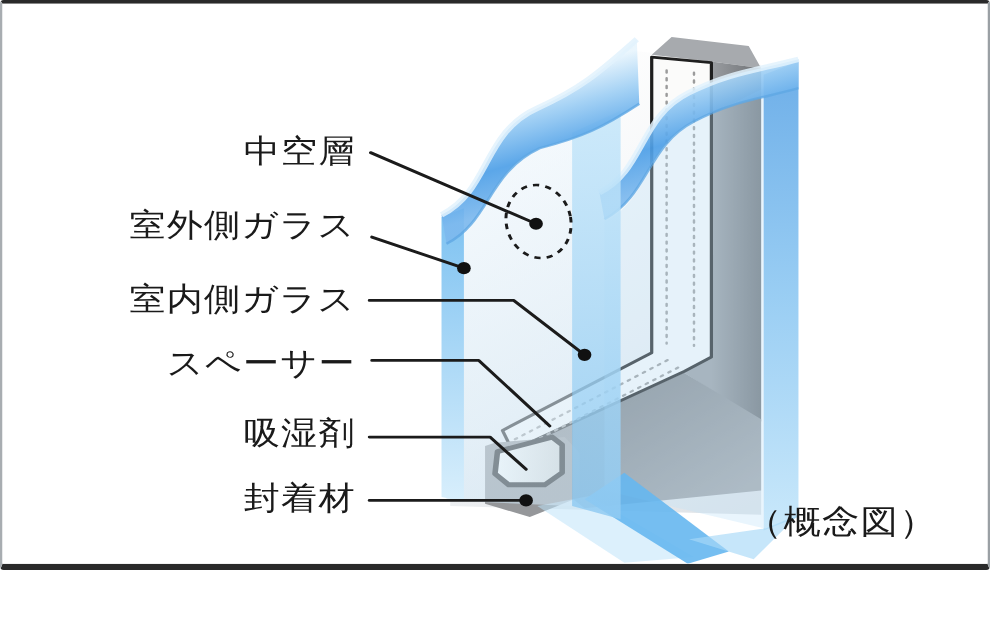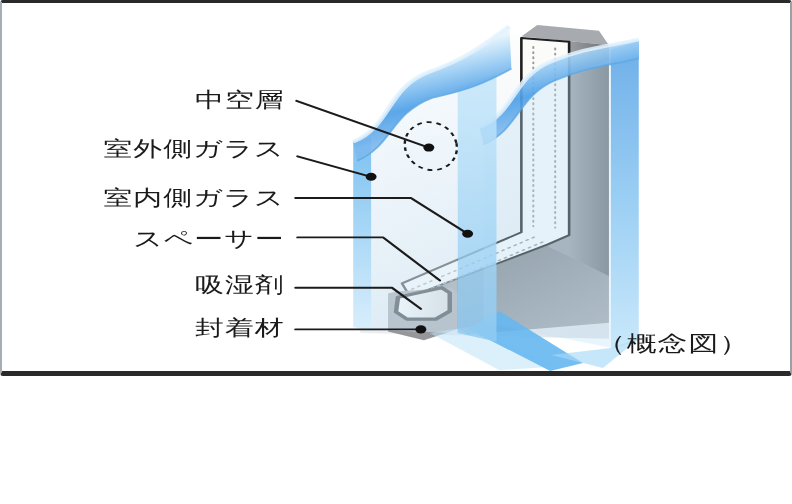--- a/index.html
+++ b/index.html
@@ -1,18 +1,18 @@
 <!DOCTYPE html>
 <html><head>
 <meta charset="utf-8">
 <style>
   html,body{margin:0;padding:0;background:#fff;}
   .frame{
     position:relative;
-    width:792px;height:376px;
+    width:792px;height:456px;
     box-sizing:border-box;
     background:#ffffff;
     border-top:3px solid #2a2a2a;
     border-bottom:5px solid #2a2a2a;
     border-left:2px solid #a8adb1;
     border-right:2px solid #9aa0a4;
     border-radius:3px;
     overflow:hidden;
     font-family:"Liberation Sans","DejaVu Sans",sans-serif;
     text-decoration:underline;

